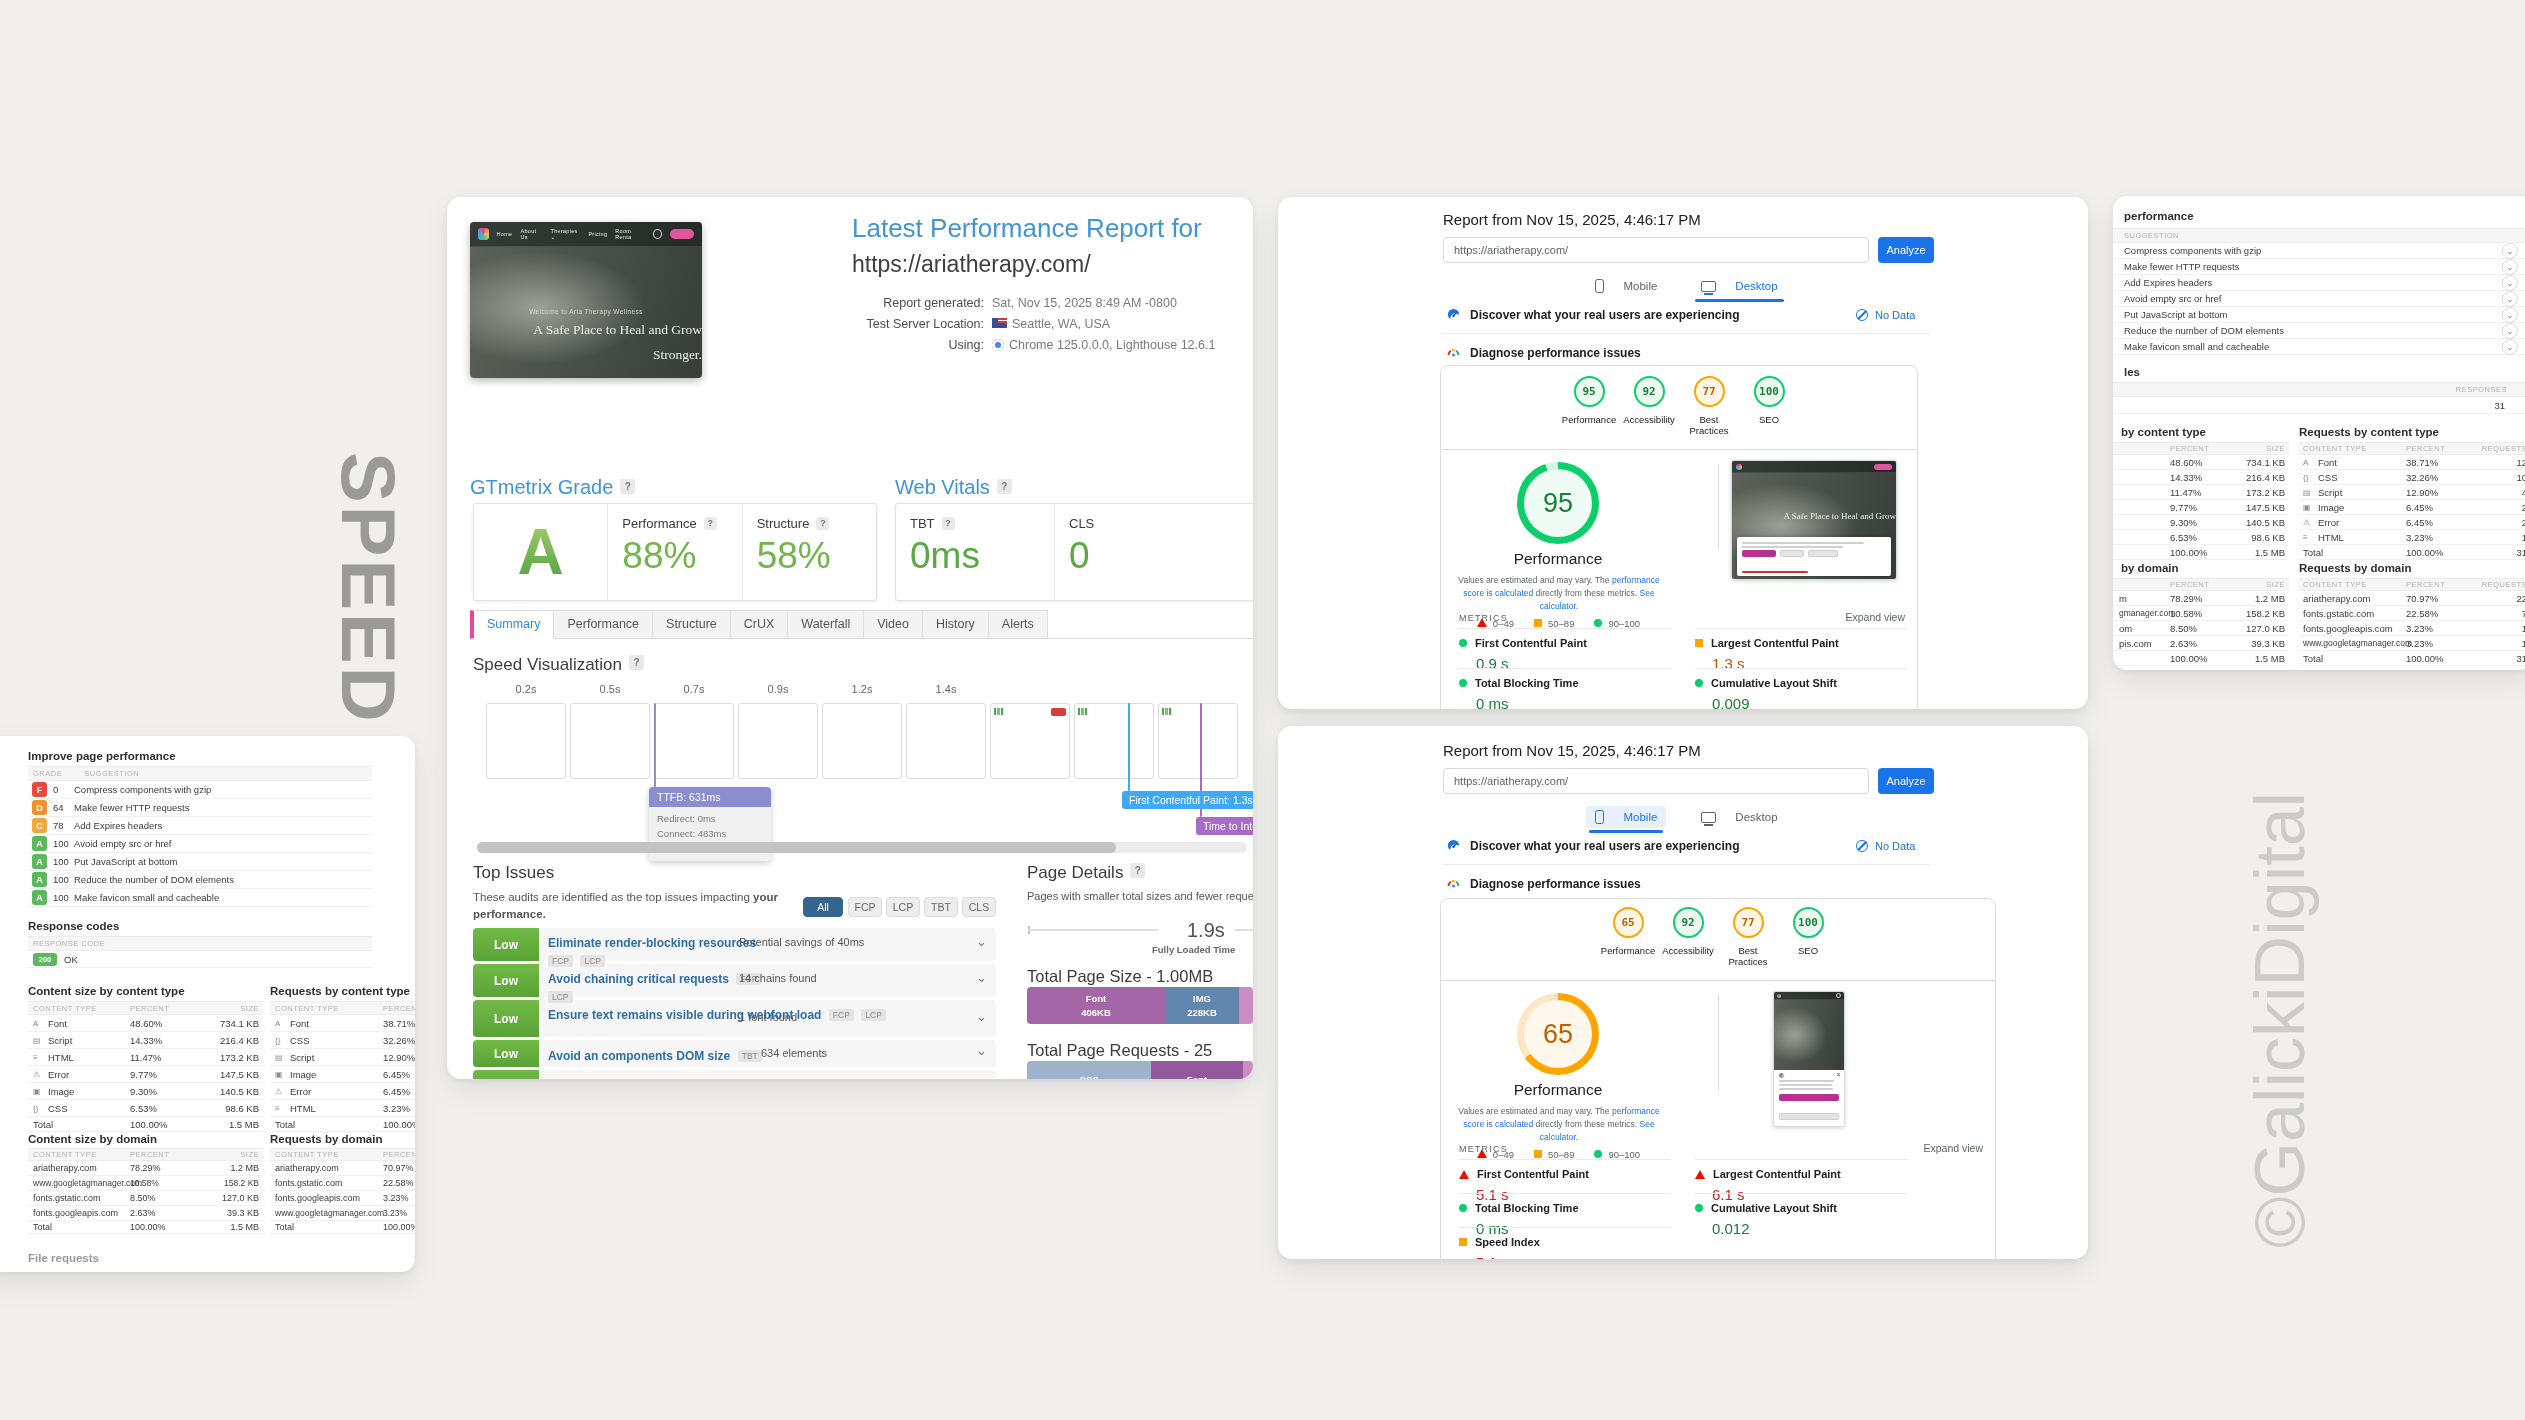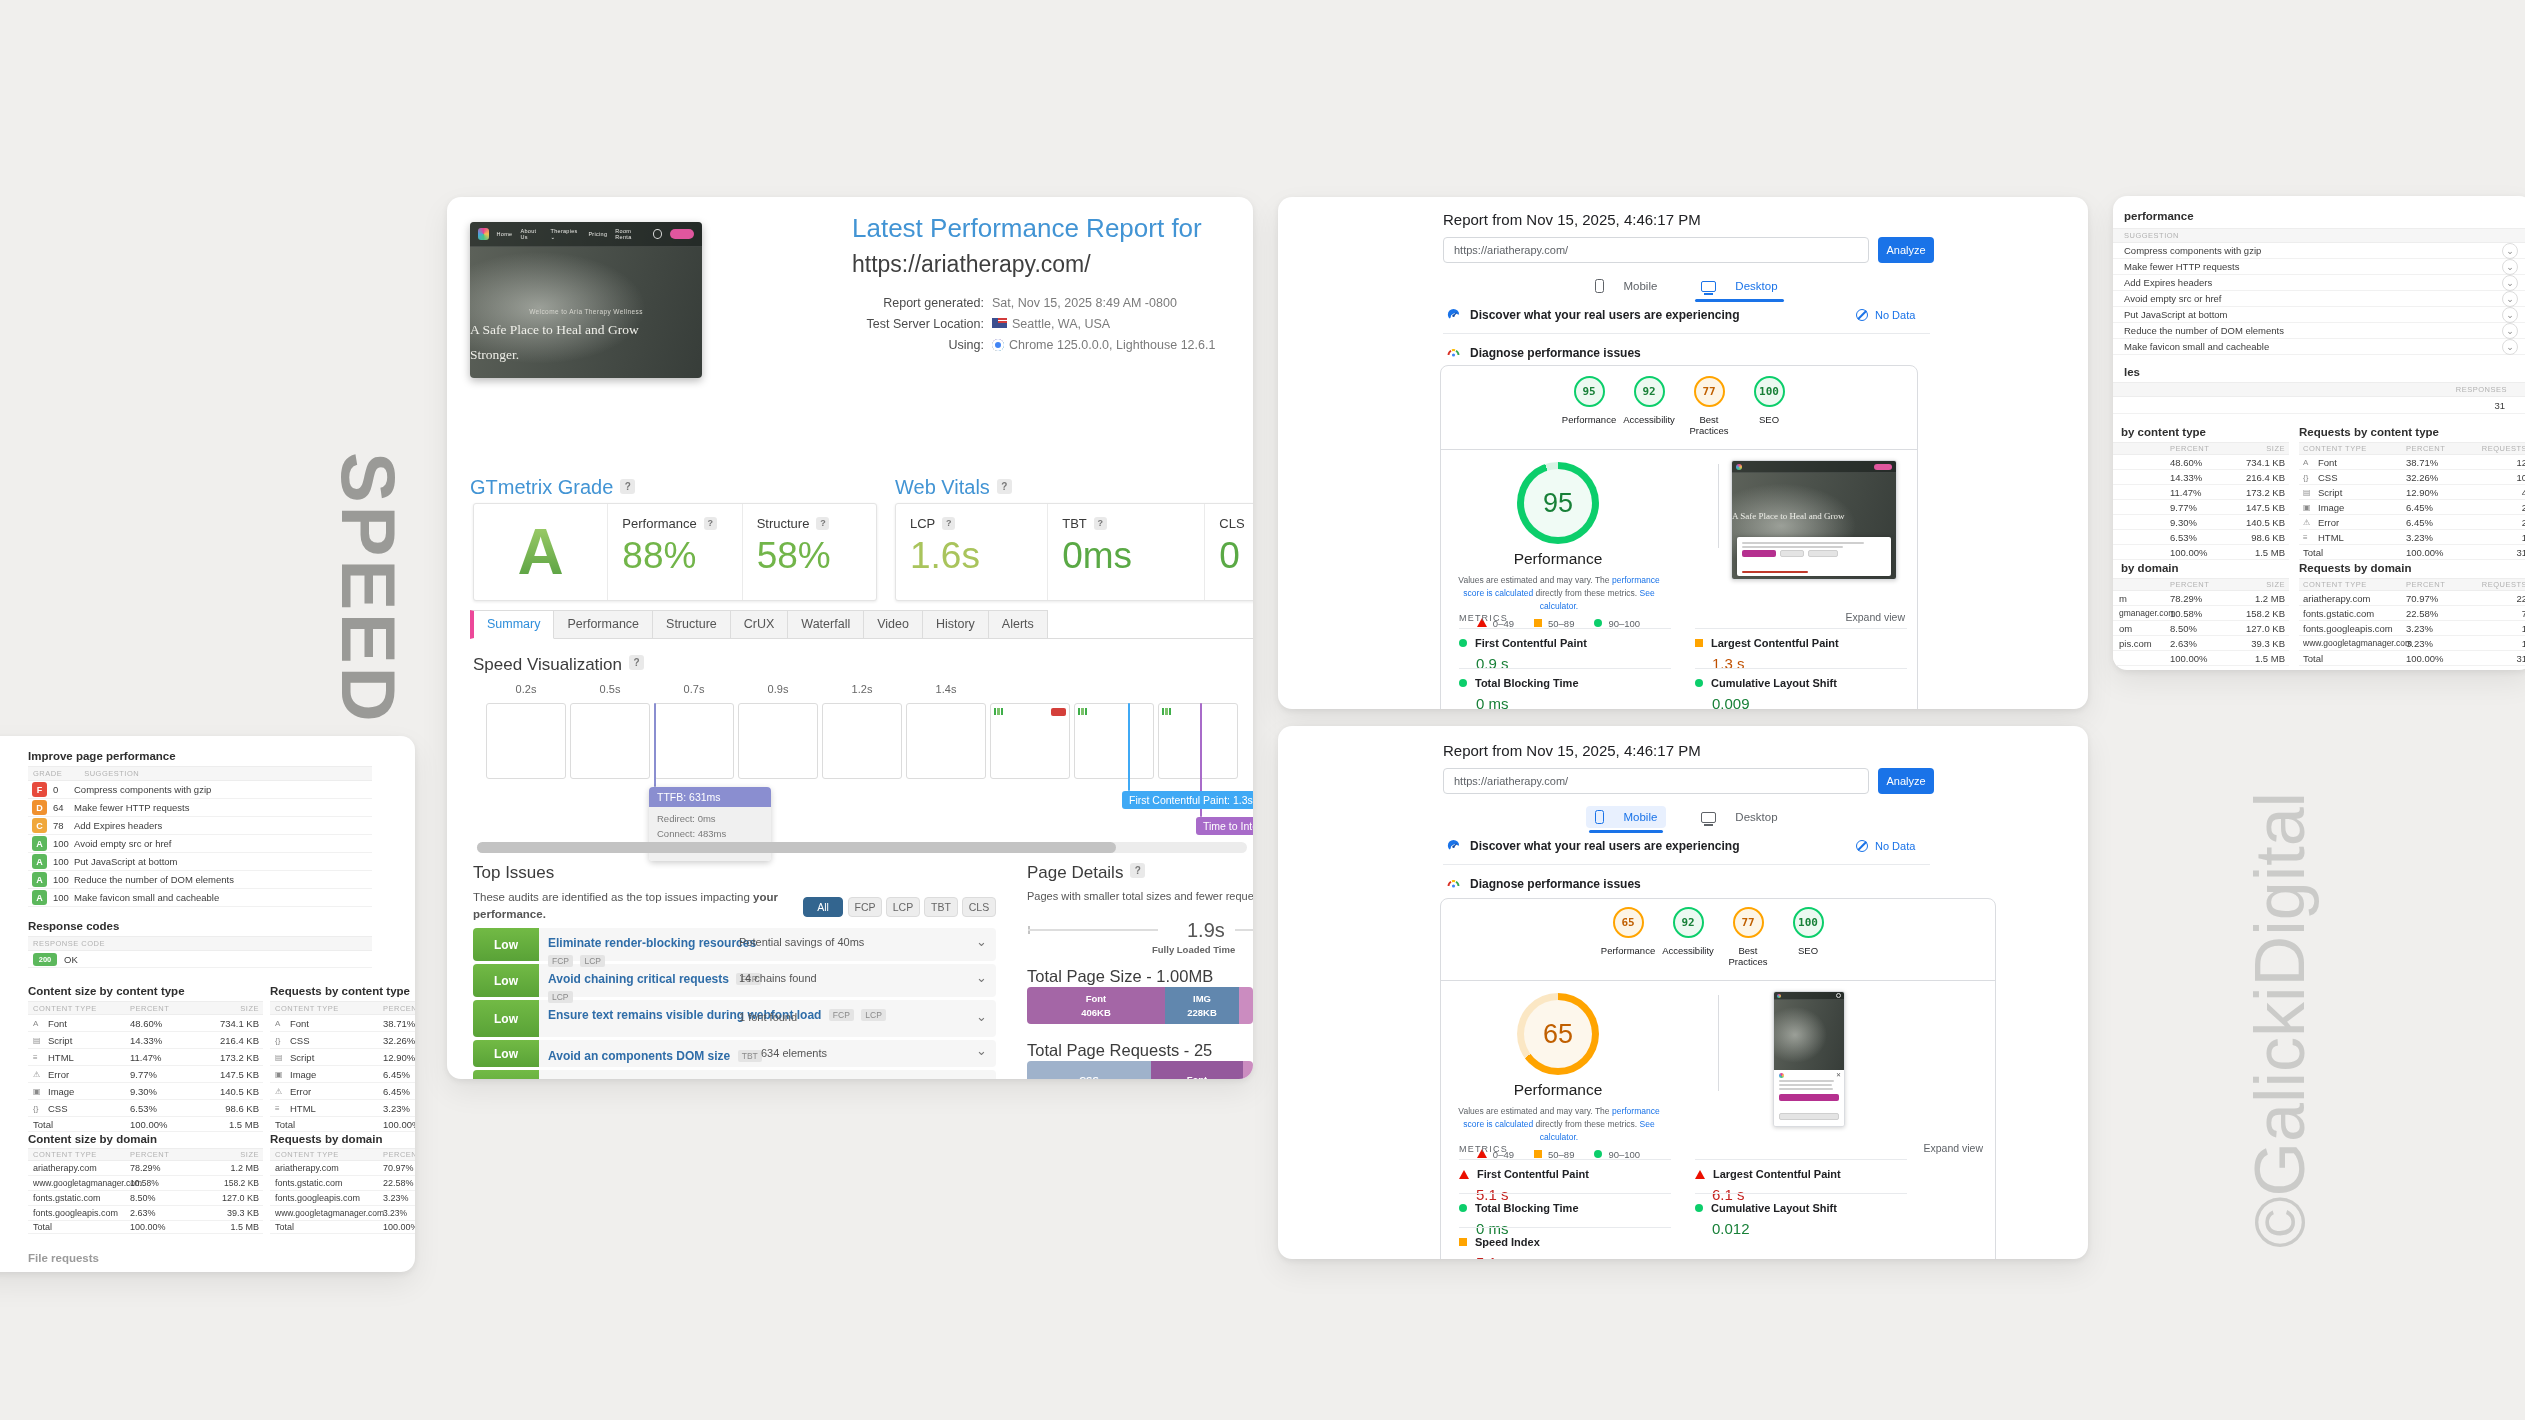--- a/index.html
+++ b/index.html
@@ -33,21 +33,21 @@
   background:radial-gradient(ellipse at 30% 55%,rgba(218,221,213,.55),rgba(218,221,213,0) 46%),
   linear-gradient(105deg,#5d625a 0%,#4b514b 45%,#373d39 100%)}
 .hnav{position:absolute;top:0;left:0;right:0;height:25px;background:rgba(14,20,18,.5);
   display:flex;align-items:center;gap:8px;padding:0 8px;border-bottom:1px solid rgba(255,255,255,.12)}
 .hlogo{width:12px;height:12px;border-radius:3px;background:conic-gradient(#e84393,#f5c04e,#45c48a,#4aa3df,#e84393)}
 .hlink{font-size:5.5px;color:#e9e9e5;letter-spacing:.3px}
 .hlink:nth-child(4)::after{content:" ⌄"}
 .hphone{margin-left:auto;width:10px;height:10px;border:1px solid #ddd;border-radius:50%}
 .hbtn{width:27px;height:10px;border-radius:5px;background:#e0569e}
 .hwelcome{position:absolute;left:0;right:0;text-align:center;color:#d6d6cf;letter-spacing:.4px}
-.hhead{position:absolute;left:0;right:0;text-align:left;font-family:"Liberation Serif",serif;color:#efefe9}
+.hhead{position:absolute;left:0;right:0;text-align:right;font-family:"Liberation Serif",serif;color:#efefe9}
 
 .tabs{position:absolute;display:flex;border-bottom:1px solid #dcdcdc}
 .tab{font-size:12.5px;color:#555;background:#f3f3f3;border:1px solid #dcdcdc;border-left:none;
   padding:6px 13px 7px;margin-bottom:-1px}
 .tab:first-child{border-left:4px solid #ec4899}
 .tab.on{background:#fff;color:#2e8edb;border-bottom-color:#fff}
 
 .f-lab{position:absolute;width:80px;text-align:center;font-size:11px;color:#666}
 .frame{position:absolute;width:80px;height:76px;background:#fff;border:1px solid #dcdcdc;border-radius:3px}
 .spark{position:absolute;width:9px;height:7px;
@@ -216,24 +216,20 @@
         <div class="gval">88%</div>
       </div>
       <div class="gcell" style="width:135px">
         <div class="glabel"><span>Structure</span><span class="q sm">?</span></div>
         <div class="gval">58%</div>
       </div>
     </div>
 
     <div class="gt-h" style="left:448px;top:279px"><span>Web Vitals</span><span class="q">?</span></div>
     <div class="gcard" style="left:448px;top:306px;width:390px">
-      <div class="gcell" style="width:152px">
-        <div class="glabel"><span>LCP</span><span class="q sm">?</span></div>
-        <div class="gval lcp">1.6s</div>
-      </div>
       <div class="gcell" style="width:158px">
         <div class="glabel"><span>TBT</span><span class="q sm">?</span></div>
         <div class="gval tbt">0ms</div>
       </div>
       <div class="gcell" style="width:80px">
         <div class="glabel">CLS</div>
         <div class="gval tbt">0</div>
       </div>
     </div>
 

